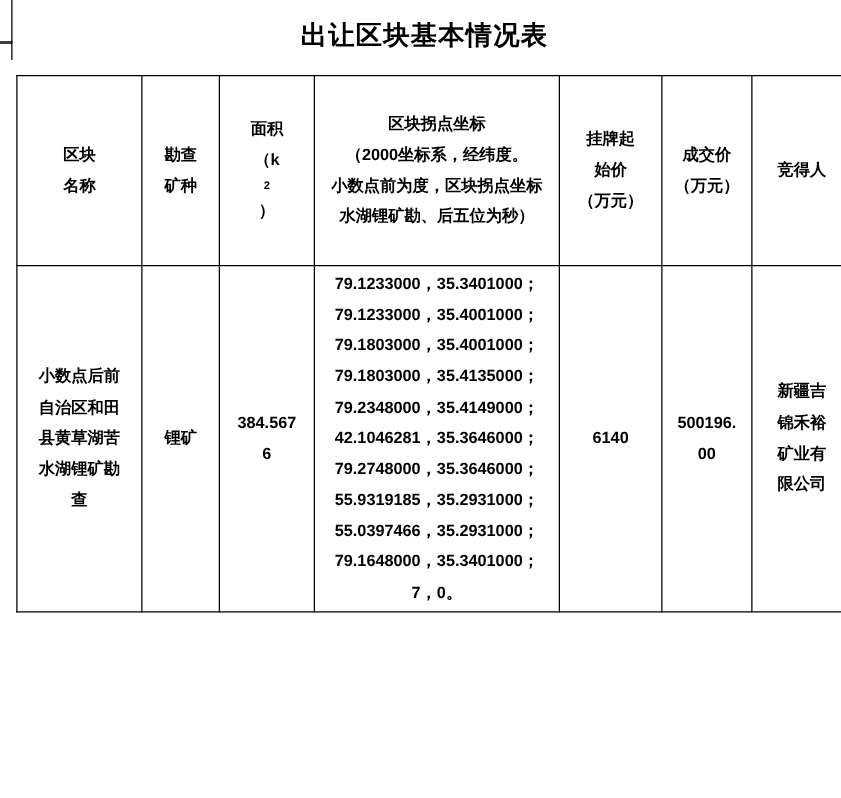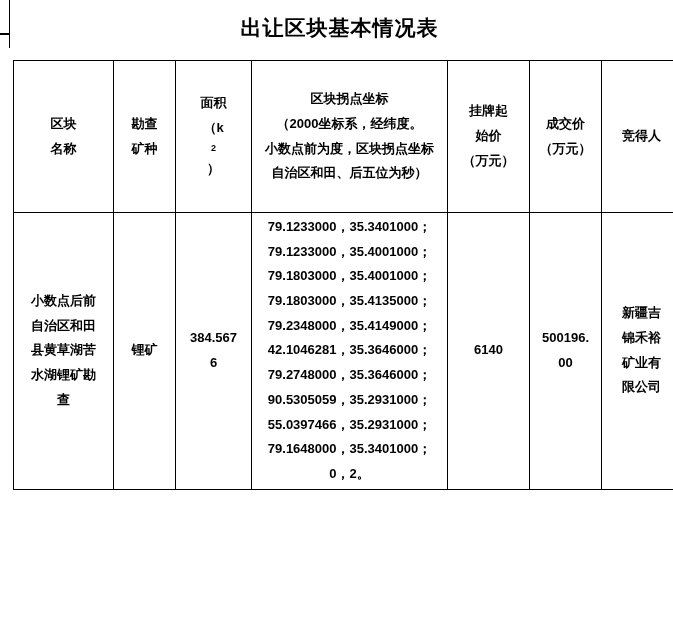--- a/index.html
+++ b/index.html
@@ -149,21 +149,21 @@
                 <span class="sup">2</span>
                 <span>）</span>
               </span>
           </span>
         </th>
         <th class="hdr-coords-lines">
           <span class="cell-lines">
             <span>区块拐点坐标</span>
             <span>（2000坐标系，经纬度。</span>
             <span>小数点前为度，区块拐点坐标</span>
-            <span>自治区和田、后五位为秒）</span>
+            <span>水湖锂矿勘、后五位为秒）</span>
           </span>
         </th>
         <th>
           <span class="cell-lines">
             <span>挂牌起</span>
             <span>始价</span>
             <span>（万元）</span>
           </span>
         </th>
         <th>
@@ -195,24 +195,24 @@
         </td>
         <td class="coords-cell">
           <span class="cell-lines">
             <span>79.1233000，35.3401000；</span>
             <span>79.1233000，35.4001000；</span>
             <span>79.1803000，35.4001000；</span>
             <span>79.1803000，35.4135000；</span>
             <span>79.2348000，35.4149000；</span>
             <span>42.1046281，35.3646000；</span>
             <span>79.2748000，35.3646000；</span>
-            <span>90.5305059，35.2931000；</span>
+            <span>55.9319185，35.2931000；</span>
             <span>55.0397466，35.2931000；</span>
             <span>79.1648000，35.3401000；</span>
-            <span>0，2。</span>
+            <span>7，0。</span>
           </span>
         </td>
         <td class="body-cell">6140</td>
         <td class="body-cell">
           <span class="cell-lines">
             <span>500196.</span>
             <span>00</span>
           </span>
         </td>
         <td class="body-cell">

